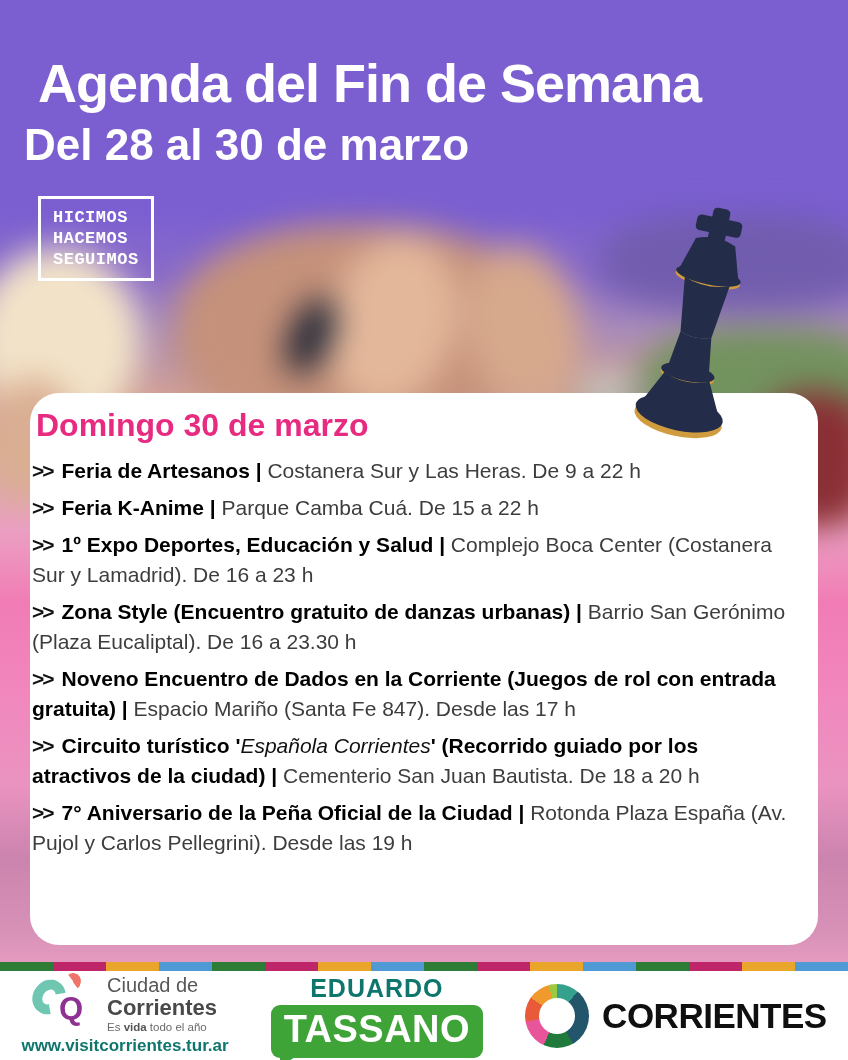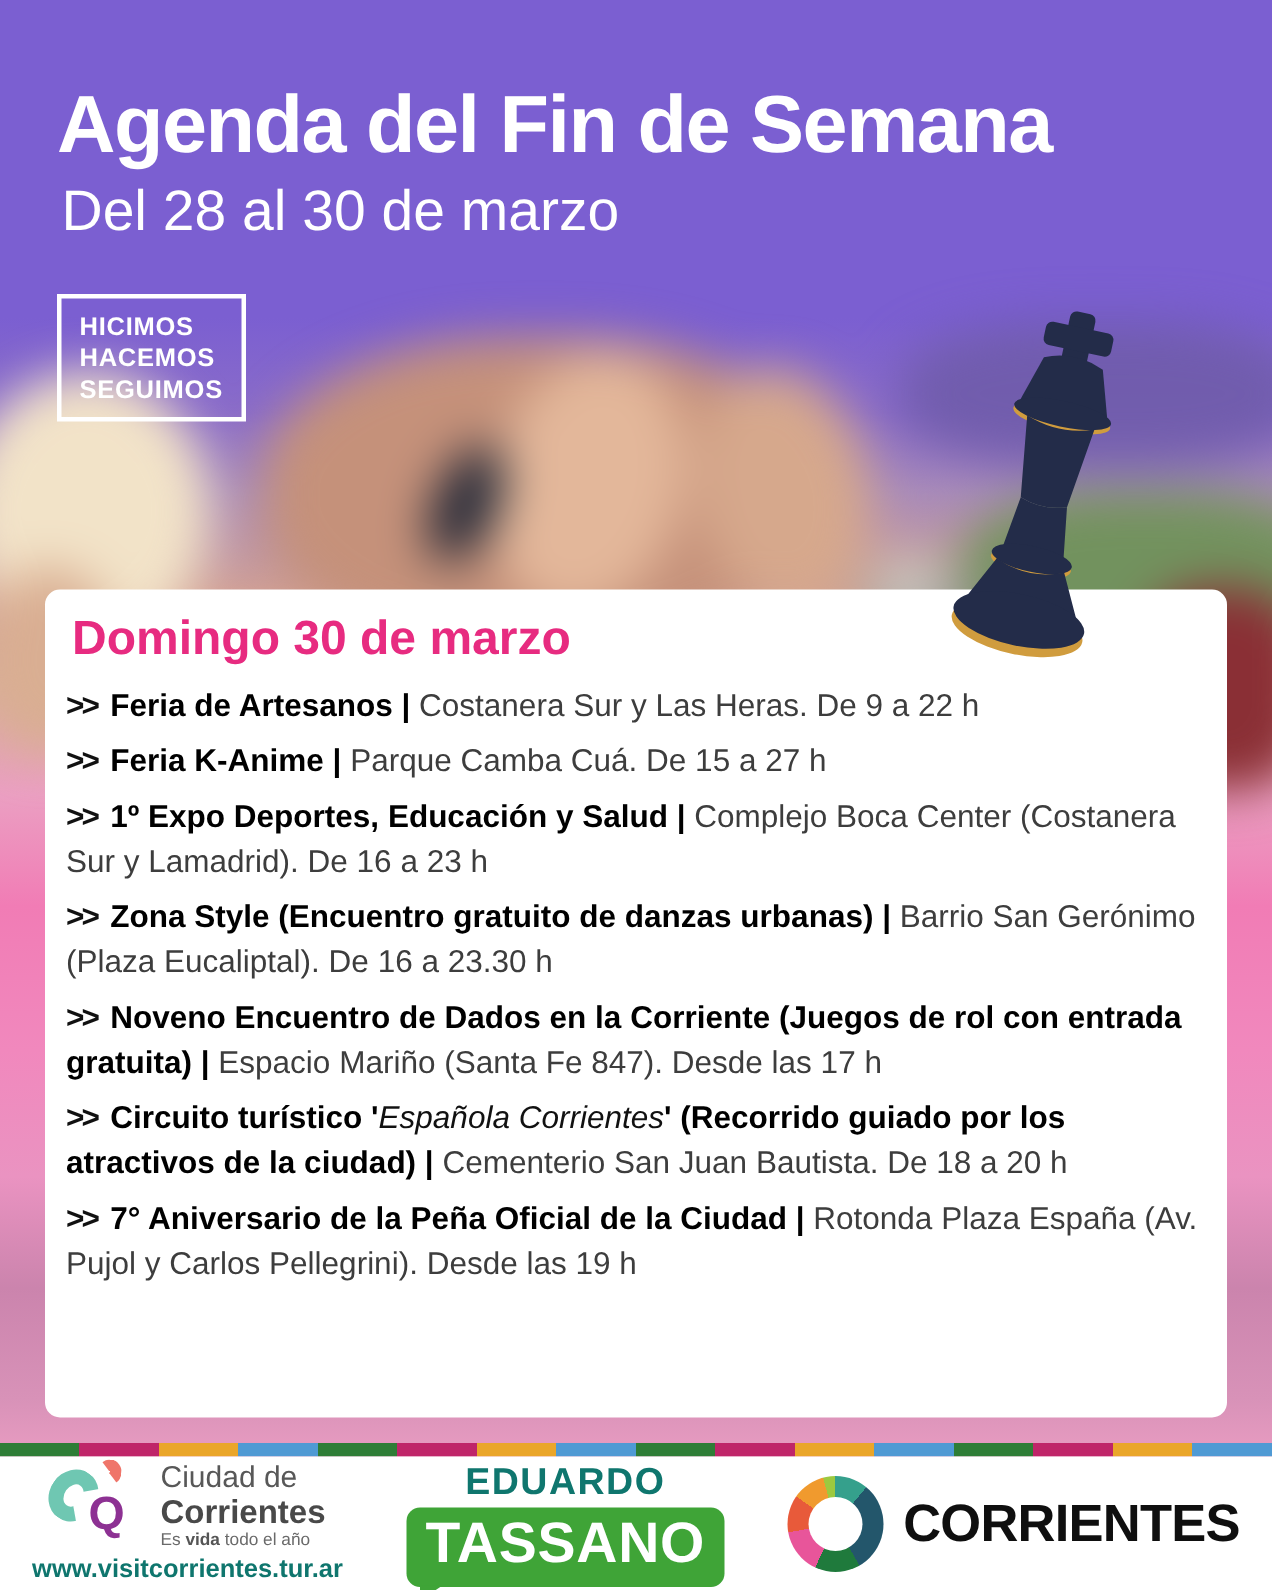--- a/index.html
+++ b/index.html
@@ -23,31 +23,31 @@
   .b10{ left:465px; top:245px; width:115px; height:165px; background:#d6a88c; transform:rotate(-12deg); }
   .b8{ left:600px; top:215px; width:270px; height:95px; background:#6d5aa8; opacity:.85; border-radius:40%; }
   .b5{ left:640px; top:328px; width:250px; height:115px; background:#72925e; border-radius:40%; }
   .b6{ left:758px; top:392px; width:115px; height:135px; background:#8a2f35; border-radius:40%; }
   .b9{ left:-15px; top:378px; width:95px; height:125px; background:#d9ae92; }
   .b7{ left:573px; top:370px; width:82px; height:60px; background:radial-gradient(circle at 40% 35%, #ddd8d2, #6b6b66); }
 
   .top-header{ position:absolute; left:0; top:0; width:100%; z-index:4; }
   .title{ position:absolute; left:38px; top:52px; font-size:54px; font-weight:700;
           color:#fff; letter-spacing:-1px; white-space:nowrap; }
-  .subtitle{ position:absolute; left:41px; top:120px; font-size:38px; font-weight:400; color:#fff; }
-  .badge{ position:absolute; left:38px; top:196px; border:3px solid #fff; padding:8px 12px; }
+  .subtitle{ position:absolute; left:24px; top:120px; font-size:44px; font-weight:700; color:#fff; }
+  .badge{ position:absolute; left:38px; top:196px; border:3px solid #fff; padding:8px 12px;font-family:Liberation Mono, monospace; }
   .badge span{ display:block; color:#fff; font-weight:700; font-size:17px; line-height:21px; letter-spacing:.5px; }
 
   
   .king{ position:absolute; left:612px; top:203px; width:172px; height:244px; z-index:3;
          transform:rotate(12deg); }
 
   
   .card{ position:absolute; left:30px; top:393px; width:788px; height:552px; background:#fff;
-         border-radius:10px; z-index:2; padding:14px 18px 0 14px; }
+         border-radius:29px; z-index:2; padding:14px 18px 0 2px; }
   .day-title{ font-size:32px; font-weight:700; color:#e72b80; margin:0 0 12px 4px; }
   .events{ list-style:none; }
   .event{ font-size:21px; line-height:30px; margin-bottom:7px; color:#3d3d3d; }
   .marker{ font-weight:700; color:#111; letter-spacing:-2px; margin-right:9px; }
   .sg-b{ font-weight:700; color:#000000; }
   .sg-r{ font-weight:400; color:#3d3d3d; }
   .sg-i{ font-style:italic; font-weight:400; color:#111; }
 
   
   .stripe{ position:absolute; left:0; top:962px; width:100%; height:9px; z-index:5;
@@ -129,21 +129,21 @@
       <path d="M44,122 Q60,129 76,122 L88,146 Q60,156 32,146 Z" fill="#232c49"></path>
       <ellipse cx="60" cy="152" rx="31" ry="12" fill="#d09c3e"></ellipse>
       <ellipse cx="60" cy="148" rx="31" ry="12" fill="#232c49"></ellipse>
     </g>
   </svg>
 
   <main class="card">
     <h2 class="day-title">Domingo 30 de marzo</h2>
     <ul class="events" id="events-list">
         <li class="event"><span class="marker">&gt;&gt;</span><span class="sg-b">Feria de Artesanos | </span><span class="sg-r">Costanera Sur y Las Heras. De 9 a 22 h</span></li>
-        <li class="event"><span class="marker">&gt;&gt;</span><span class="sg-b">Feria K-Anime | </span><span class="sg-r">Parque Camba Cuá. De 15 a 27 h</span></li>
+        <li class="event"><span class="marker">&gt;&gt;</span><span class="sg-b">Feria K-Anime | </span><span class="sg-r">Parque Camba Cuá. De 15 a 22 h</span></li>
         <li class="event"><span class="marker">&gt;&gt;</span><span class="sg-b">1º Expo Deportes, Educación y Salud | </span><span class="sg-r">Complejo Boca Center (Costanera Sur y Lamadrid). De 16 a 23 h</span></li>
         <li class="event"><span class="marker">&gt;&gt;</span><span class="sg-b">Zona Style (Encuentro gratuito de danzas urbanas) | </span><span class="sg-r">Barrio San Gerónimo (Plaza Eucaliptal). De 16 a 23.30 h</span></li>
         <li class="event"><span class="marker">&gt;&gt;</span><span class="sg-b">Noveno Encuentro de Dados en la Corriente (Juegos de rol con entrada gratuita) | </span><span class="sg-r">Espacio Mariño (Santa Fe 847). Desde las 17 h</span></li>
         <li class="event"><span class="marker">&gt;&gt;</span><span class="sg-b">Circuito turístico '</span><span class="sg-i">Española Corrientes</span><span class="sg-b">' (Recorrido guiado por los atractivos de la ciudad) | </span><span class="sg-r">Cementerio San Juan Bautista. De 18 a 20 h</span></li>
         <li class="event"><span class="marker">&gt;&gt;</span><span class="sg-b">7° Aniversario de la Peña Oficial de la Ciudad | </span><span class="sg-r">Rotonda Plaza España (Av. Pujol y Carlos Pellegrini). Desde las 19 h</span></li>
       </ul>
   </main>
 
   <div class="stripe"></div>
 

